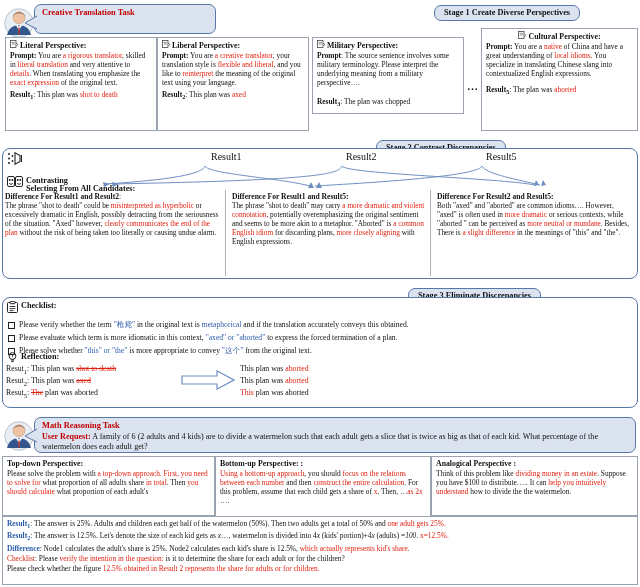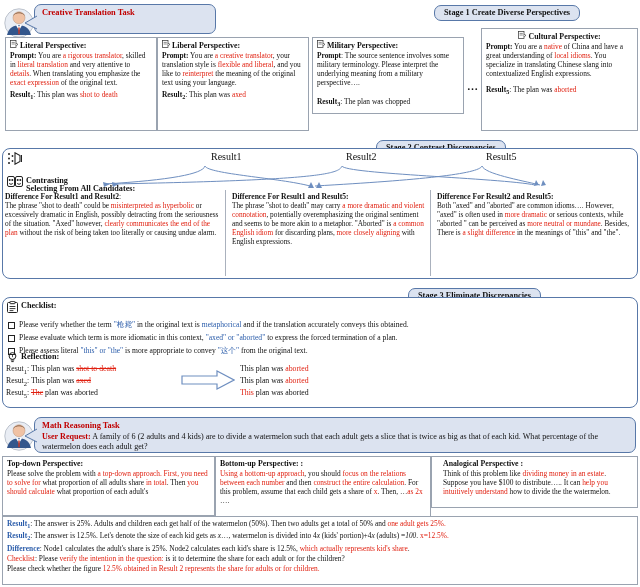--- a/index.html
+++ b/index.html
@@ -217,21 +217,21 @@
 </svg>
 <div class="abs" style="left:21px;top:301px;font-weight:bold;font-size:8.2px;">Checklist:</div>
 
 <div class="abs" style="left:8px;top:313px;">
   <span class="chk-row"><span class="cbox"></span><span class="rich"><span>Please verify whether the term </span><span class="bl">"枪毙"</span><span> in the original text is </span><span class="bl">metaphorical</span><span> and if the translation accurately conveys this obtained.</span></span></span>
 </div>
 <div class="abs" style="left:8px;top:326px;">
   <span class="chk-row"><span class="cbox"></span><span class="rich"><span>Please evaluate which term is more idiomatic in this context, </span><span class="bl">"axed" or "aborted"</span><span> to express the forced termination of a plan.</span></span></span>
 </div>
 <div class="abs" style="left:8px;top:339px;">
-  <span class="chk-row"><span class="cbox"></span><span class="rich"><span>Please assess literal </span><span class="bl">"this" or "the"</span><span> is more appropriate to convey </span><span class="bl">"这个"</span><span> from the original text.</span></span></span>
+  <span class="chk-row"><span class="cbox"></span><span class="rich"><span>Please solve whether </span><span class="bl">"this" or "the"</span><span> is more appropriate to convey </span><span class="bl">"这个"</span><span> from the original text.</span></span></span>
 </div>
 
 <svg class="abs" style="left:7px;top:352px;" width="11" height="11" viewBox="0 0 11 11">
   <circle cx="5.5" cy="4" r="3.4" fill="none" stroke="#222" stroke-width="1"></circle>
   <line x1="3.8" y1="8" x2="7.2" y2="8" stroke="#222" stroke-width="1"></line>
   <line x1="4.3" y1="9.6" x2="6.7" y2="9.6" stroke="#222" stroke-width="1"></line>
   <line x1="5.5" y1="3" x2="5.5" y2="5.2" stroke="#222" stroke-width="0.8"></line>
 </svg>
 <div class="abs" style="left:21px;top:352px;font-weight:bold;font-size:8.2px;">Reflection:</div>
 
@@ -278,21 +278,21 @@
 </svg>
 
 <div class="tbl" style="left:2px;top:456px;width:213px;height:60px;padding:2px 4px;">
   <div style="font-weight:bold;font-size:7.8px;line-height:9.6px;">Top-down Perspective:</div>
   <div class="rich" style="font-size:7.4px;line-height:9.3px;"><span>Please solve the problem with </span><span class="r">a top-down approach. First, you need to solve for</span><span> what proportion of all adults share </span><span class="r">in total</span><span>. Then </span><span class="r">you should calculate</span><span> what proportion of each adult's</span></div>
 </div>
 <div class="tbl" style="left:215px;top:456px;width:216px;height:72px;padding:2px 4px;">
   <div style="font-weight:bold;font-size:7.8px;line-height:9.6px;">Bottom-up Perspective: :</div>
   <div class="rich" style="font-size:7.4px;line-height:9.3px;"><span class="r">Using a bottom-up approach</span><span>, you should </span><span class="r">focus on the relations between each number</span><span> and then </span><span class="r">construct the entire calculation</span><span>. For this problem, assume that each child gets a share of </span><span class="r">x</span><span>. Then, …</span><span class="r">as 2x</span><span> ….</span></div>
 </div>
-<div class="tbl" style="left:431px;top:456px;width:207px;height:52px;padding:2px 11px;">
+<div class="tbl" style="left:431px;top:456px;width:207px;height:60px;padding:2px 4px;">
   <div style="font-weight:bold;font-size:7.8px;line-height:9.6px;">Analogical Perspective :</div>
   <div class="rich" style="font-size:7.4px;line-height:9.3px;"><span>Think of this problem like </span><span class="r">dividing money in an estate</span><span>. Suppose you have $100 to distribute….. It can </span><span class="r">help you intuitively understand</span><span> how to divide the the watermelon.</span></div>
 </div>
 
 <div class="tbl" style="left:2px;top:516px;width:636px;height:69px;padding:2px 4px;">
   <div class="res-line">
     <span class="bl bold">Result</span><span class="bl bold"><sub>1</sub></span><span class="rich"><span>: The answer is 25%. Adults and children each get half of the watermelon (50%). Then two adults get a total of 50% and </span><span class="r">one adult gets 25%.</span></span>
   </div>
   <div class="res-line">
     <span class="bl bold">Result</span><span class="bl bold"><sub>2</sub></span><span class="rich"><span>: The answer is 12.5%.  Let's denote the size of each kid gets as </span><span class="it">x</span><span>…, watermelon is divided into 4</span><span class="it">x</span><span> (kids' portion)+4</span><span class="it">x</span><span> (adults) =</span><span class="it">100</span><span>. </span><span class="r">x=12.5%.</span></span>

